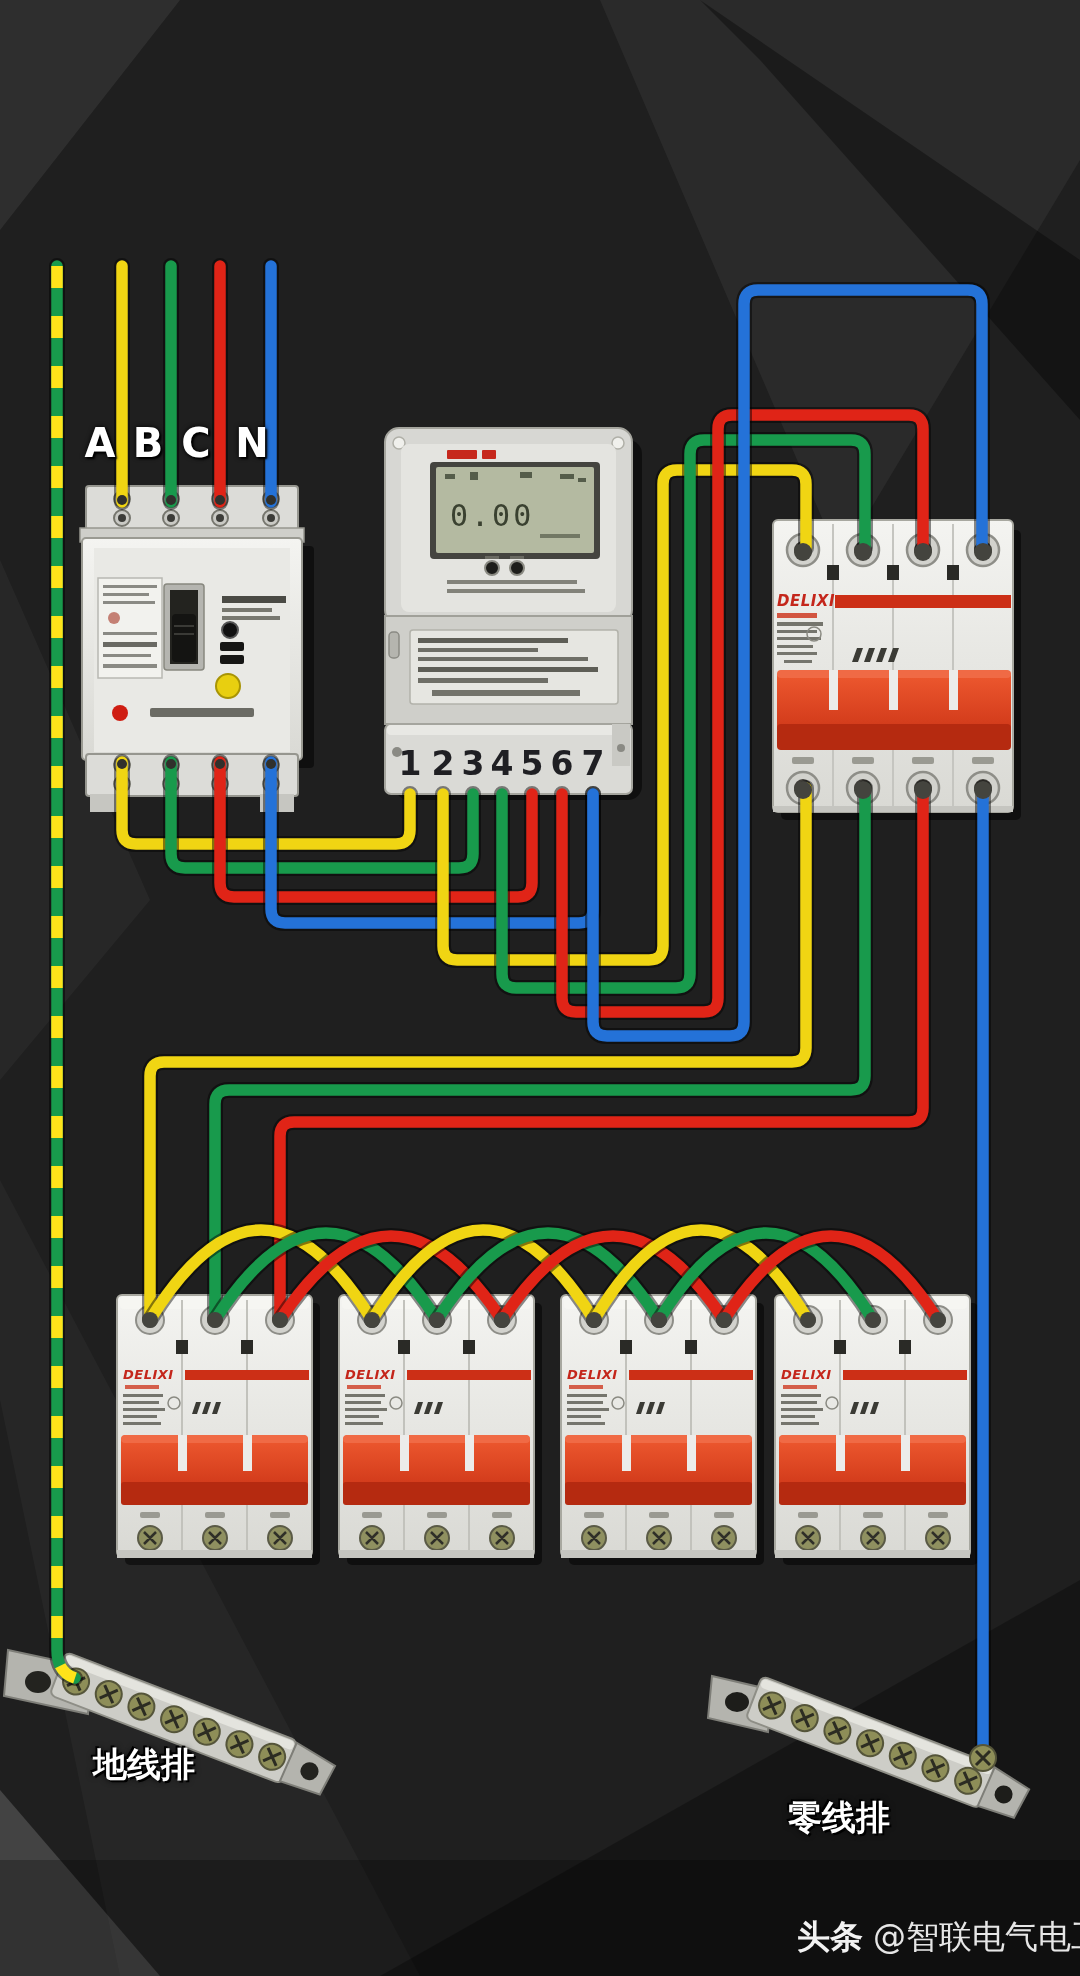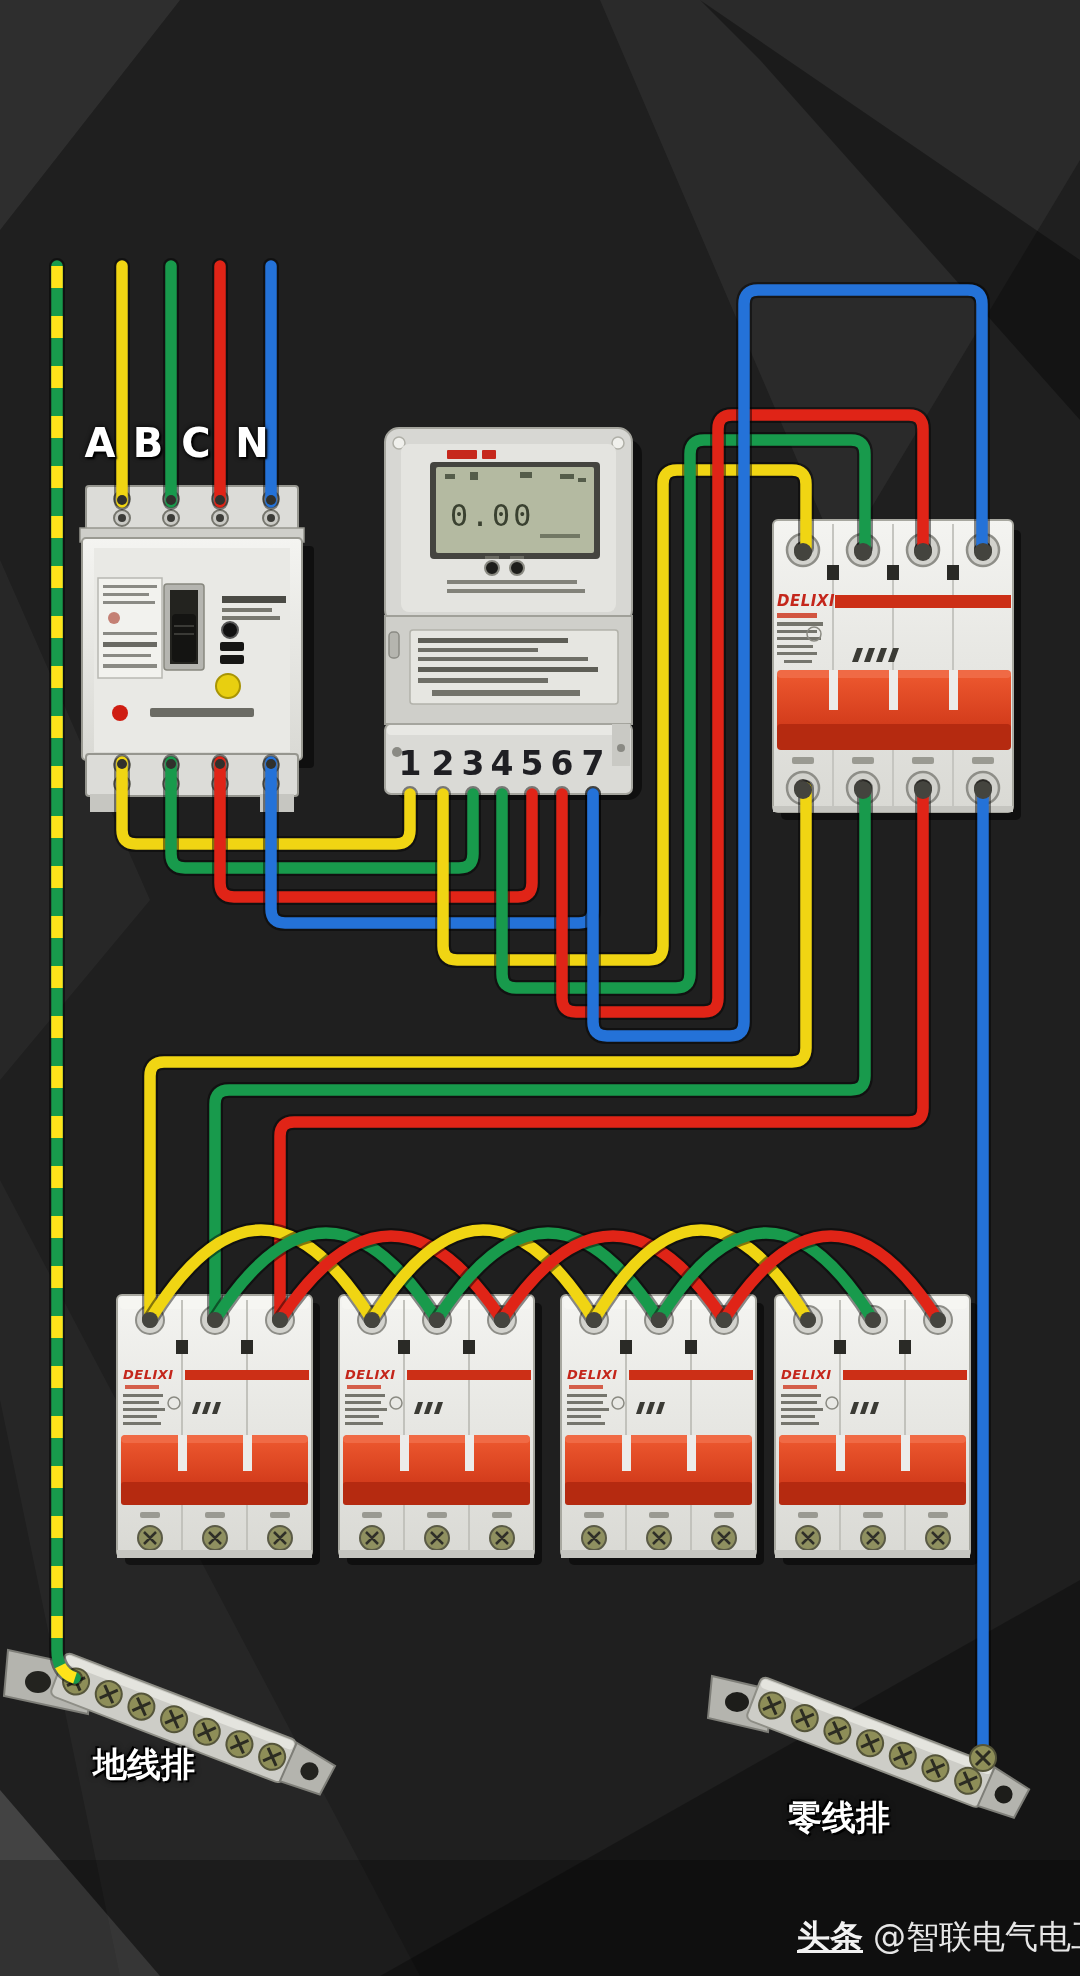--- a/index.html
+++ b/index.html
@@ -19,21 +19,21 @@
          text-shadow:0 0 5px #000,2px 2px 2px #000;}
   .mnum{transform:translateX(-50%);top:744px;font-size:33px;font-weight:800;color:#1f1f23;}
   .brand{font-style:italic;font-weight:700;color:#c4261b;letter-spacing:.5px;}
   .brand.big{font-size:15px;}
   .brand.small{font-size:13px;}
   .lcdval{left:450px;top:498px;font-family:"DejaVu Sans Mono","Liberation Mono",monospace;
           font-size:30px;font-weight:normal;color:#3a4130;letter-spacing:3px;}
   .barlabel{font-size:34px;font-weight:700;color:#fff;
             text-shadow:2px 2px 0 #000,-2px -2px 0 #000,0 0 6px #000;}
   .wm{left:797px;top:1915px;font-size:33px;color:#f2f2f2;}
-  .wm .p{font-weight:900;margin-right:10px;text-decoration:underline;}
+  .wm .p{font-weight:900;margin-right:10px;}
   .wm .a{font-weight:400;opacity:.95;}
 </style>
 </head>
 <body>
 
 <div class="stage">
 <svg width="1080" height="1976" viewBox="0 0 1080 1976">
   <defs>
     <linearGradient id="gBody" x1="0" y1="0" x2="0" y2="1">
       <stop offset="0" stop-color="#f4f4f1"></stop>

